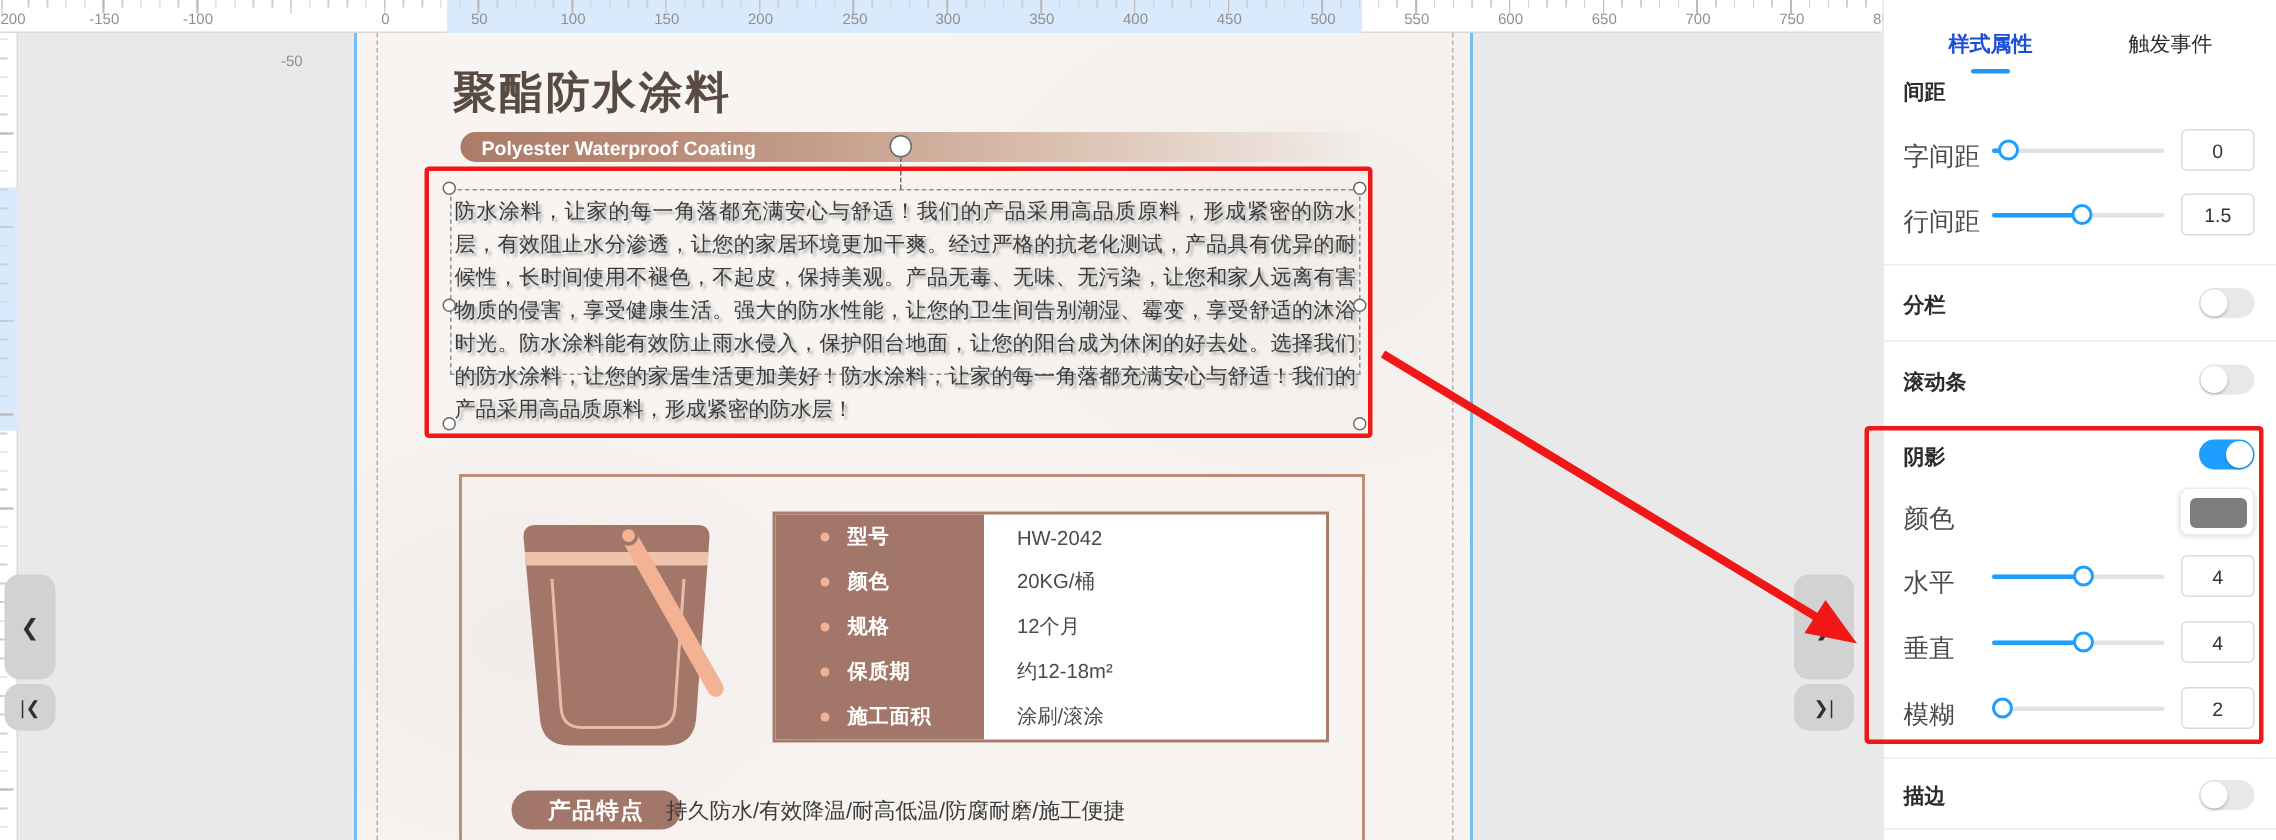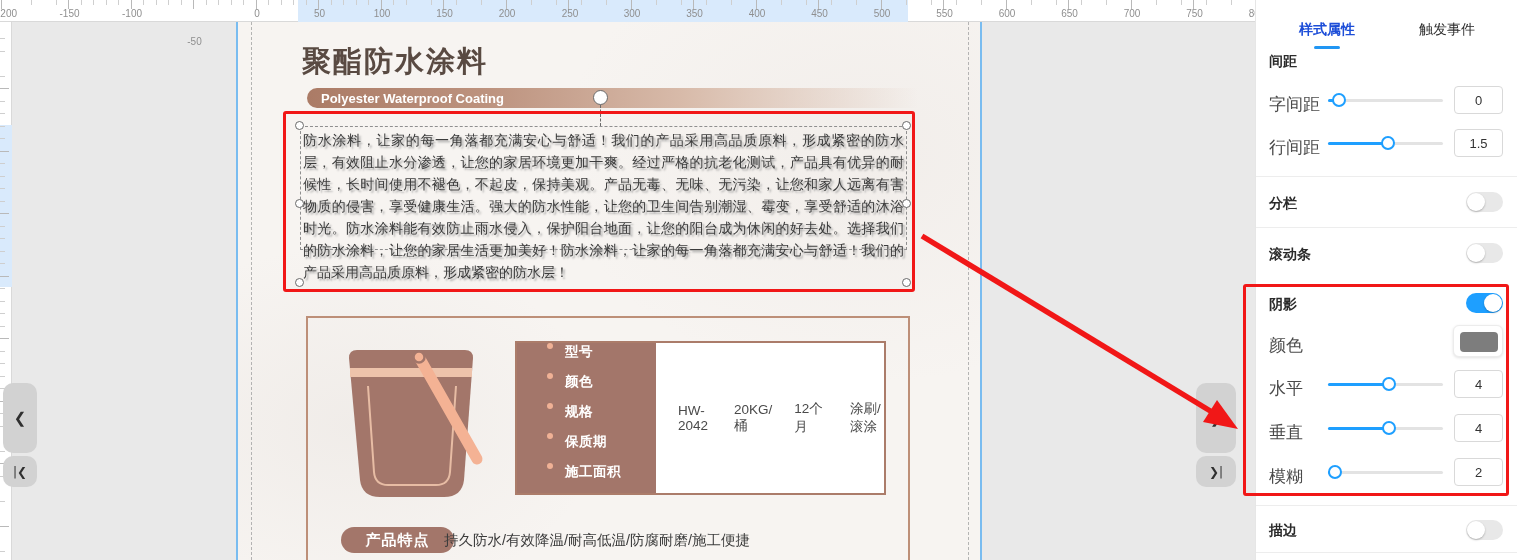--- a/index.html
+++ b/index.html
@@ -55,22 +55,22 @@
     border-radius:50%; background:#fff; border:1.5px solid #6a6a6a; z-index:3; }
   #rotate-line { position:absolute; left:362px; top:83px; height:21px; width:0;
     border-left:1px dashed #6a6a6a; }
 
   
   #product-card { position:absolute; left:68px; top:294px; width:604px; height:250px;
     border:2px solid #bd8f78; }
   #spec-table { position:absolute; left:207px; top:23px; width:371px; height:154px;
     border:2px solid #ab7c6a; display:flex; background:#fff; }
   #spec-table .col-l { width:139px; background:#a3766a; display:flex; flex-direction:column; }
-  #spec-table .col-r { flex:1; display:flex; flex-direction:row; }
-  .spec-label-row { flex:1; display:flex; align-items:flex-start; padding-left:30px; }
+  #spec-table .col-r { flex:1; display:flex; flex-direction:column; }
+  .spec-label-row { flex:1; display:flex; align-items:center; padding-left:30px; }
   .spec-label-row .dot { width:6px; height:6px; border-radius:50%; background:#f0b195; margin-right:12px; }
   .spec-label-row .lab { color:#fff; font-size:13.5px; font-weight:bold; letter-spacing:.5px; }
   .spec-value-row { flex:1; display:flex; align-items:center; padding-left:22px;
     color:#4a4a4a; font-size:13.5px; }
   #feature-pill { position:absolute; left:33px; top:209px; width:113px; height:26px;
     border-radius:13px; background:#a3766a; color:#fff; font-weight:bold; font-size:15px;
     display:flex; align-items:center; justify-content:center; letter-spacing:1px; }
   #feature-text { position:absolute; left:136px; top:213px; font-size:14.5px; color:#3c3c3c; }
 
   
@@ -207,20 +207,21 @@
             </div>
             <div class="spec-label-row">
               <span class="dot"></span>
               <span class="lab">施工面积</span>
             </div>
           </div>
         <div class="col-r" id="spec-col-values">
             <div class="spec-value-row">HW-2042</div>
             <div class="spec-value-row">20KG/桶</div>
             <div class="spec-value-row">12个月</div>
+            <div class="spec-value-row">约12-18m²</div>
             <div class="spec-value-row">涂刷/滚涂</div>
           </div>
       </div>
 
       <div id="feature-pill">产品特点</div>
       <div id="feature-text">持久防水/有效降温/耐高低温/防腐耐磨/施工便捷</div>
     </div>
   </div>
 </div>
 

